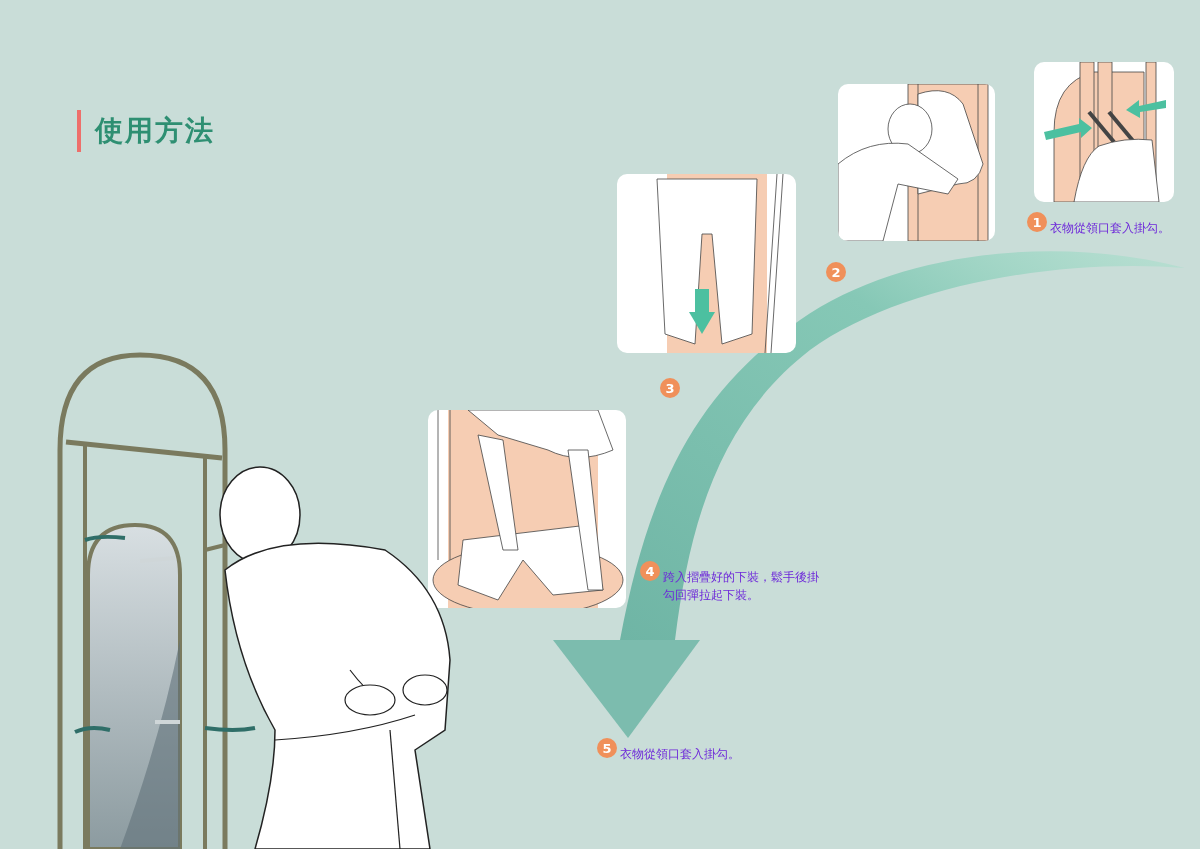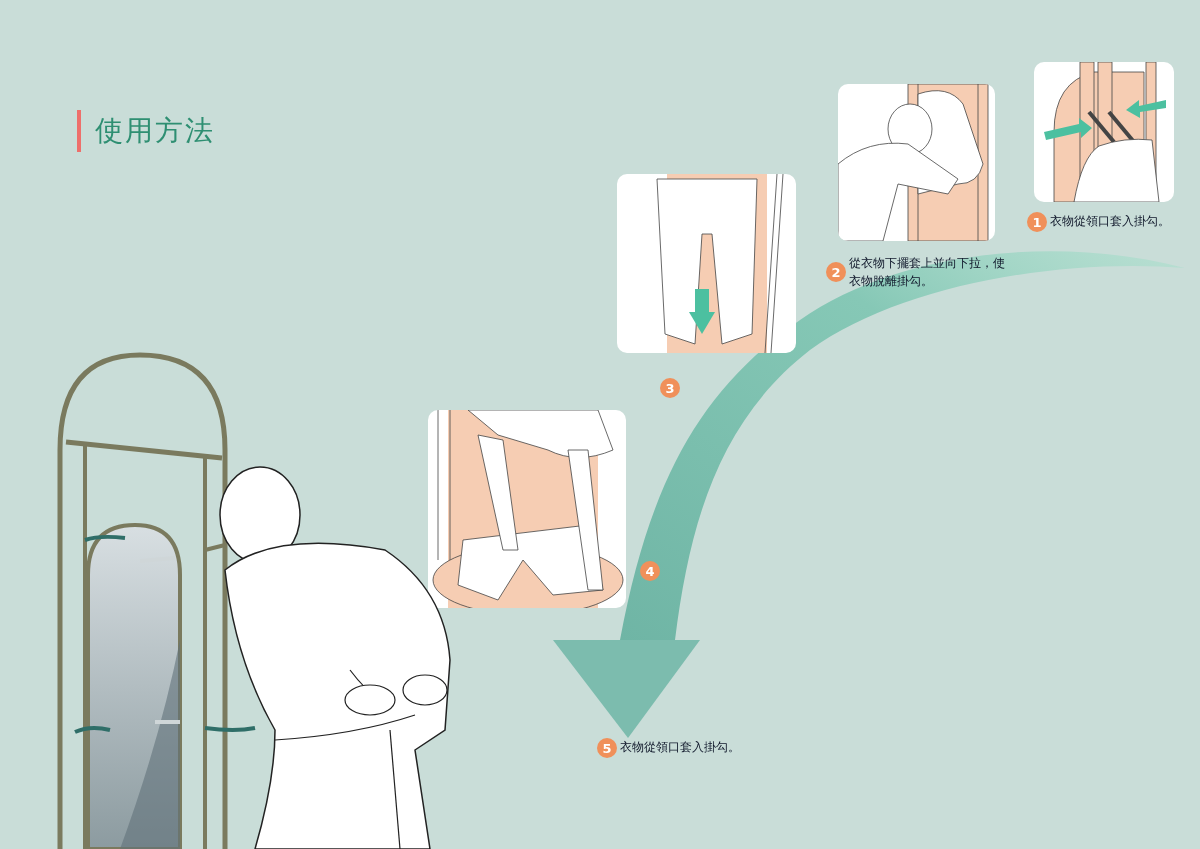--- a/index.html
+++ b/index.html
@@ -3,34 +3,34 @@
 <meta charset="utf-8">
 <style>
   html, body { margin: 0; padding: 0; }
   body {
     width: 1200px; height: 849px; overflow: hidden; position: relative;
     background: #c9ddd8;
     font-family: "DejaVu Sans", "Liberation Sans", sans-serif;
   }
   .title-wrap { position: absolute; left: 77px; top: 110px; height: 42px; display: flex; align-items: center; }
   .title-bar { width: 4px; height: 42px; background: #ee6f6b; margin-right: 14px; }
-  .title { font-size: 28px; color: #2e8f72; font-weight: normal; letter-spacing: 2px; }
+  .title { font-size: 28px; color: #2e8f72; font-weight: bold; letter-spacing: 2px; }
 
   .swoosh { position: absolute; left: 0; top: 0; width: 1200px; height: 849px; }
 
   .panel { position: absolute; background: #ffffff; border-radius: 10px; overflow: hidden; }
   .panel svg { display: block; width: 100%; height: 100%; }
 
   .step { position: absolute; display: flex; align-items: flex-start; }
   .badge {
     width: 20px; height: 20px; border-radius: 50%;
     background: #f0905a; color: #ffffff; font-weight: bold; font-size: 13px;
     display: flex; align-items: center; justify-content: center; flex-shrink: 0;
   }
-  .step-text { font-size: 12px; color: #0f172a; line-height: 18px; margin-left: 3px; white-space: nowrap; }
+  .step-text { font-size: 12px; color: #6d28d9; line-height: 18px; margin-left: 3px; white-space: nowrap; margin-top: 7px; }
   .step-text span { display: block; }
 
   .rack { position: absolute; left: 40px; top: 340px; width: 240px; height: 509px; }
   .person { position: absolute; left: 215px; top: 460px; width: 250px; height: 389px; }
 </style>
 </head>
 <body>
 
 <svg class="swoosh" viewBox="0 0 1200 849">
   <defs>
@@ -74,24 +74,20 @@
     <rect x="70" y="0" width="80" height="157" fill="#f6cdb3" stroke="#444" stroke-width="0.8"></rect>
     <line x1="80" y1="0" x2="80" y2="157" stroke="#444" stroke-width="0.8"></line>
     <line x1="140" y1="0" x2="140" y2="157" stroke="#444" stroke-width="0.8"></line>
     <path d="M80 10 Q110 0 125 20 L145 80 Q140 100 120 100 L80 110 Z" fill="#fff" stroke="#444" stroke-width="0.8"></path>
     <ellipse cx="72" cy="45" rx="22" ry="25" fill="#fff" stroke="#444" stroke-width="0.8"></ellipse>
     <path d="M0 80 Q30 55 70 60 L120 95 L110 110 L60 100 L45 157 L0 157 Z" fill="#fff" stroke="#444" stroke-width="0.8"></path>
   </svg>
 </div>
 <div class="step" style="left:826px;top:254px;">
   <div class="badge" style="margin-top:8px;">2</div>
-  <div class="step-text">
-    <span>從衣物下擺套上並向下拉，使</span>
-    <span>衣物脫離掛勾。</span>
-  </div>
 </div>
 
 <div class="panel" style="left:617px;top:174px;width:179px;height:179px;">
   <svg viewBox="0 0 179 179">
     <rect x="50" y="0" width="100" height="179" fill="#f6cdb3"></rect>
     <line x1="160" y1="0" x2="148" y2="179" stroke="#444" stroke-width="0.8"></line>
     <line x1="166" y1="0" x2="154" y2="179" stroke="#444" stroke-width="0.8"></line>
     <path d="M40 5 L140 5 L135 160 L105 170 L95 60 L85 60 L78 170 L48 160 Z" fill="#fff" stroke="#444" stroke-width="0.8"></path>
     <rect x="78" y="115" width="14" height="25" fill="#4cc0a0"></rect>
     <polygon points="72,138 98,138 85,160" fill="#4cc0a0"></polygon>
@@ -108,20 +104,24 @@
     <line x1="22" y1="0" x2="22" y2="150" stroke="#444" stroke-width="0.8"></line>
     <ellipse cx="100" cy="170" rx="95" ry="35" fill="#f6cdb3" stroke="#444" stroke-width="0.8"></ellipse>
     <path d="M35 130 L160 115 L175 180 L125 185 L95 150 L70 190 L30 175 Z" fill="#fff" stroke="#444" stroke-width="0.8"></path>
     <path d="M40 0 L170 0 L185 40 Q150 55 120 40 L70 25 Z" fill="#fff" stroke="#444" stroke-width="0.8"></path>
     <path d="M50 25 L75 140 L90 140 L75 30 Z" fill="#fff" stroke="#444" stroke-width="0.8"></path>
     <path d="M140 40 L160 180 L175 180 L160 40 Z" fill="#fff" stroke="#444" stroke-width="0.8"></path>
   </svg>
 </div>
 <div class="step" style="left:640px;top:561px;">
   <div class="badge">4</div>
+  <div class="step-text">
+    <span>跨入摺疊好的下裝，鬆手後掛</span>
+    <span style="padding-left:0;">勾回彈拉起下裝。</span>
+  </div>
 </div>
 
 <div class="step" style="left:597px;top:738px;">
   <div class="badge">5</div>
   <div class="step-text">
     <span>衣物從領口套入掛勾。</span>
   </div>
 </div>
 
 <svg class="rack" viewBox="0 0 240 509">

